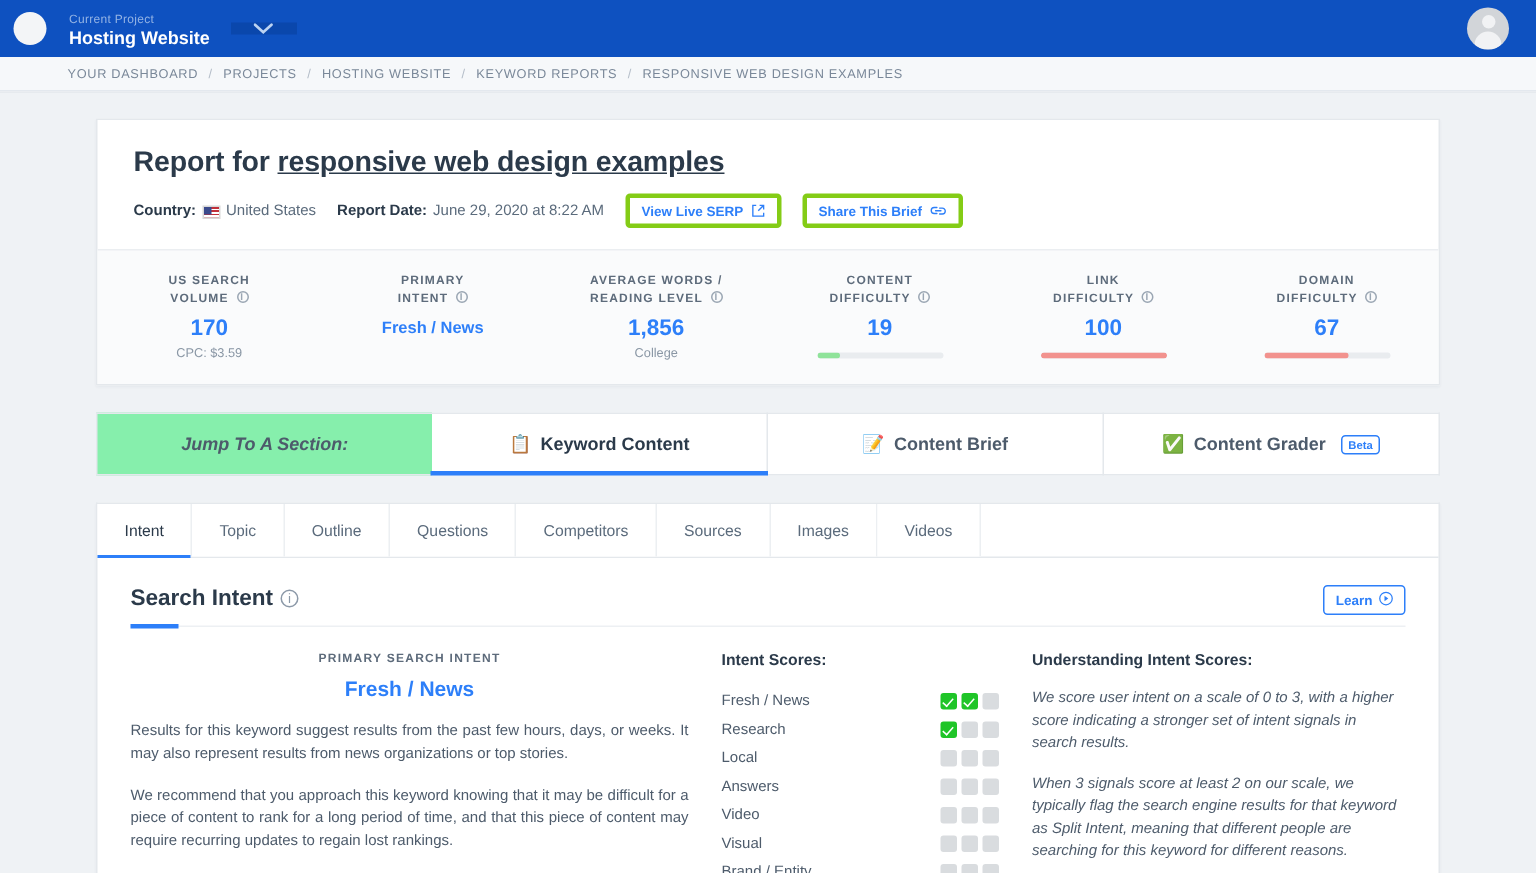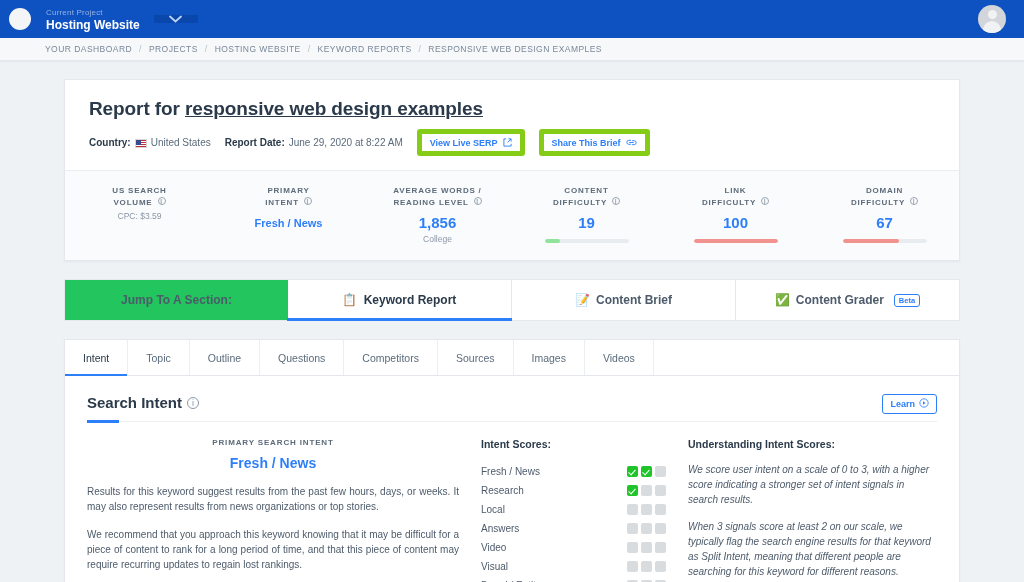--- a/index.html
+++ b/index.html
@@ -87,21 +87,21 @@
     display: inline-block; width: 12px; height: 9px; margin: 0 4px -1px 4px;
     background: linear-gradient(#c1303a 0 16%, #fff 16% 30%, #c1303a 30% 47%,
                 #fff 47% 62%, #c1303a 62% 78%, #fff 78% 92%, #c1303a 92% 100%);
     position: relative; border: .5px solid #d8d8d8;
   }
   .flag::before {
     content: ""; position: absolute; left: 0; top: 0; width: 5.5px; height: 5px;
     background: #3b4a8c;
   }
   .pill {
-    margin-left: 14px; border: 5px solid #84cc16; color: #2d7ff9;
+    margin-left: 14px; border: 3px solid #84cc16; color: #2d7ff9;
     border-radius: 3px; font-size: 9px; font-weight: bold;
     padding: 3.5px 8px; display: inline-flex; align-items: center; gap: 5px;
     cursor: pointer; background: #fff; white-space: nowrap;
   }
   .pill svg { display:block; }
 
   
   .metrics {
     border-top: 1px solid #ebeef1; background: #fafbfc;
     display: flex; padding: 14px 0 16px 0;
@@ -123,23 +123,23 @@
   }
   .metric .big.small { font-size: 11px; }
   .metric .sub { font-size: 8.5px; color: #8a97a5; margin-top: 2px; }
   .bar { width: 84px; height: 4px; border-radius: 2px; background: #e9ecef;
          margin: 7px auto 0 auto; overflow: hidden; }
   .bar i { display: block; height: 100%; border-radius: 2px; }
 
   
   .jump { margin-top: 18px; display: flex; height: 42px; }
   .jump .lead {
-    flex: 1; background: #22c55e; border: 1px solid #e4e8ec; border-right: none;
+    flex: 1; background: #86efac; border: 1px solid #e4e8ec; border-right: none;
     display: flex; align-items: center; justify-content: center;
-    font-size: 12px; color: #4d5b6b; font-weight: bold;
+    font-size: 12px; color: #4d5b6b; font-weight: bold; font-style: italic;
   }
   .jump .jt {
     flex: 1; background: #fff; border: 1px solid #e4e8ec; border-left: none;
     display: flex; align-items: center; justify-content: center; gap: 6px;
     font-size: 12px; color: #4d5b6b; font-weight: bold; cursor: pointer;
     position: relative;
   }
   .jump .jt.active { color: #2b3a4a; }
   .jump .jt.active::after {
     content: ""; position: absolute; left: -1px; right: -1px; bottom: -1px;
@@ -300,20 +300,21 @@
       </div>
     </div>
 
     <div class="metrics">
       <div class="metric">
         <div class="cap">
           <span>US SEARCH</span><br>
           <span>VOLUME</span>
           <i class="info-i">i</i>
         </div>
+        <div class="big">170</div>
         <div class="sub">CPC: $3.59</div>
       </div>
 
       <div class="metric">
         <div class="cap">
           <span>PRIMARY</span><br>
           <span>INTENT</span>
           <i class="info-i">i</i>
         </div>
         <div class="big small">Fresh / News</div>
@@ -364,21 +365,21 @@
             <i style="width: 67%; background: rgb(242, 146, 142);"></i>
           </div>
       </div>
     </div>
   </div>
 
   <div class="jump">
     <div class="lead">Jump To A Section:</div>
     <div class="jt active">
       <span>📋</span>
-      <span>Keyword Report</span>
+      <span>Keyword Content</span>
     </div>
     <div class="jt">
       <span>📝</span>
       <span>Content Brief</span>
     </div>
     <div class="jt">
       <span>✅</span>
       <span>Content Grader</span>
       <span class="beta">Beta</span>
     </div>

